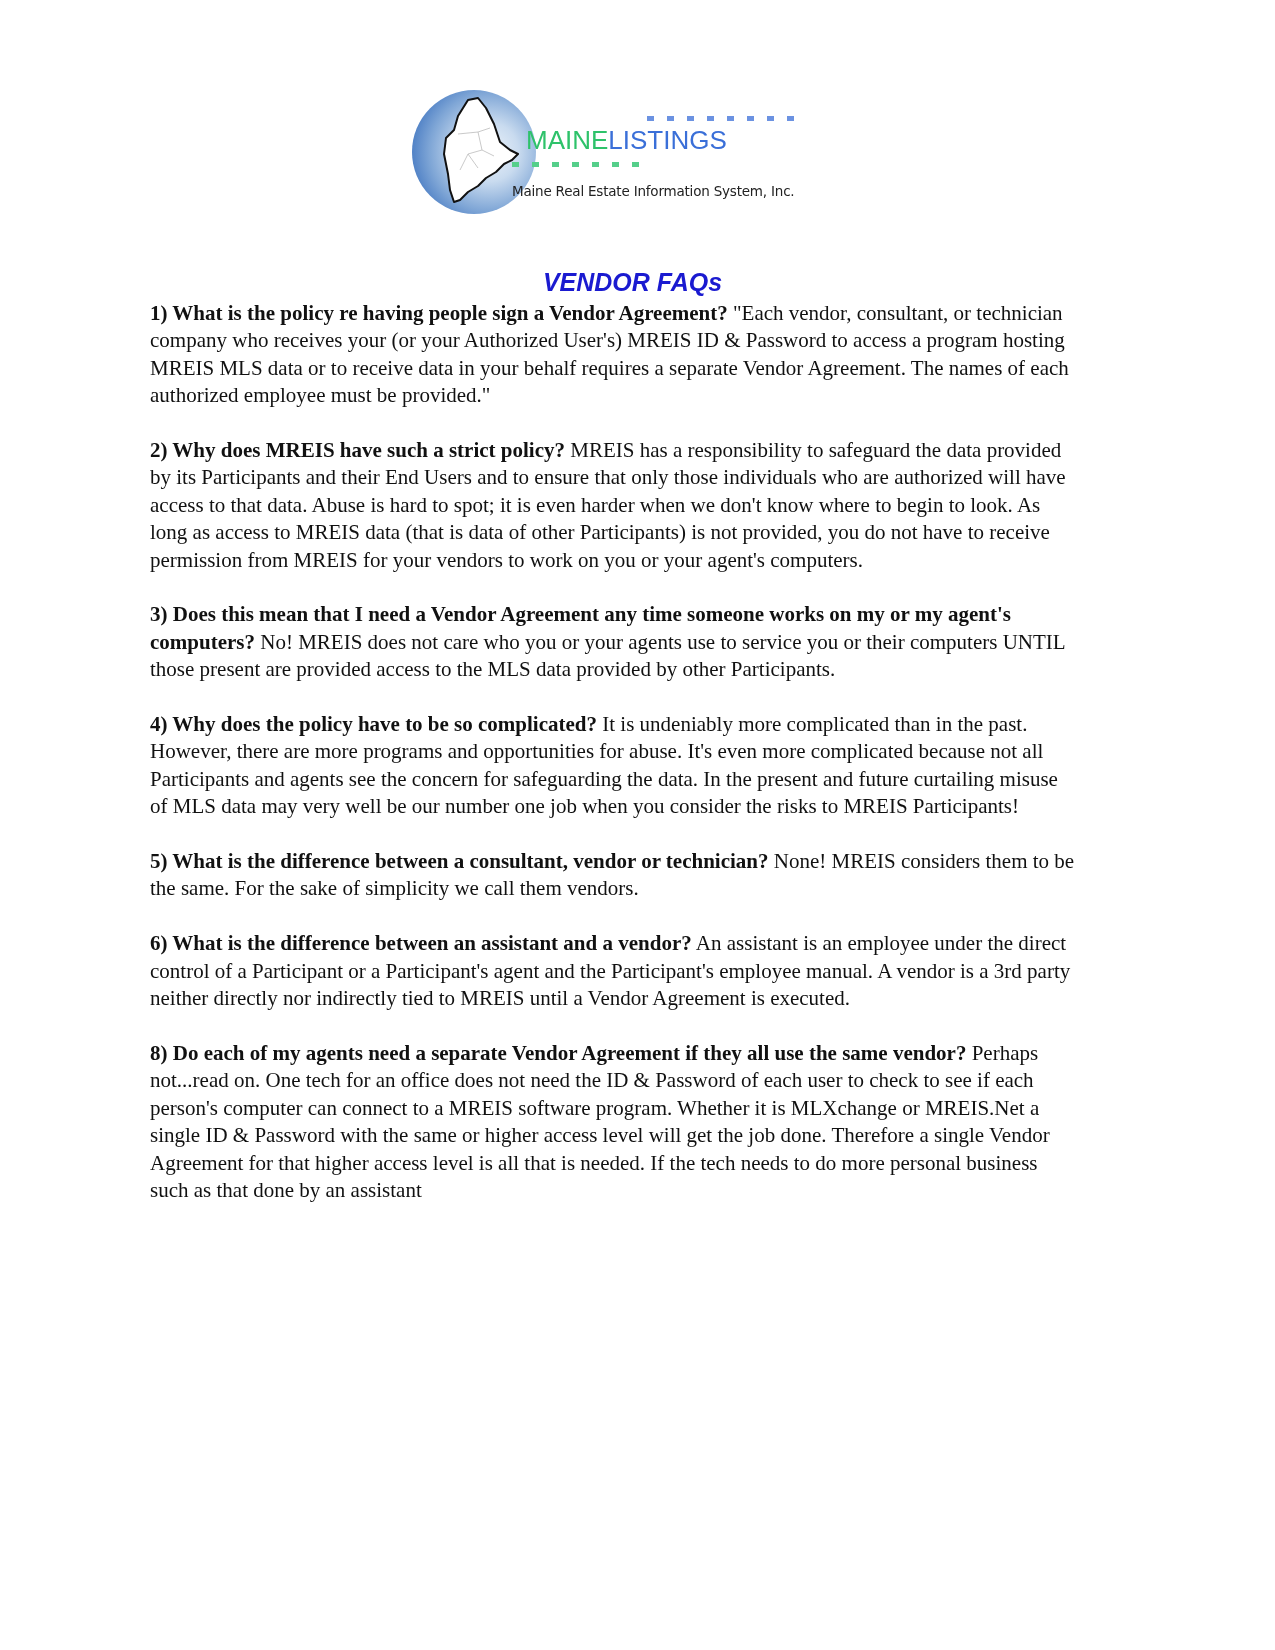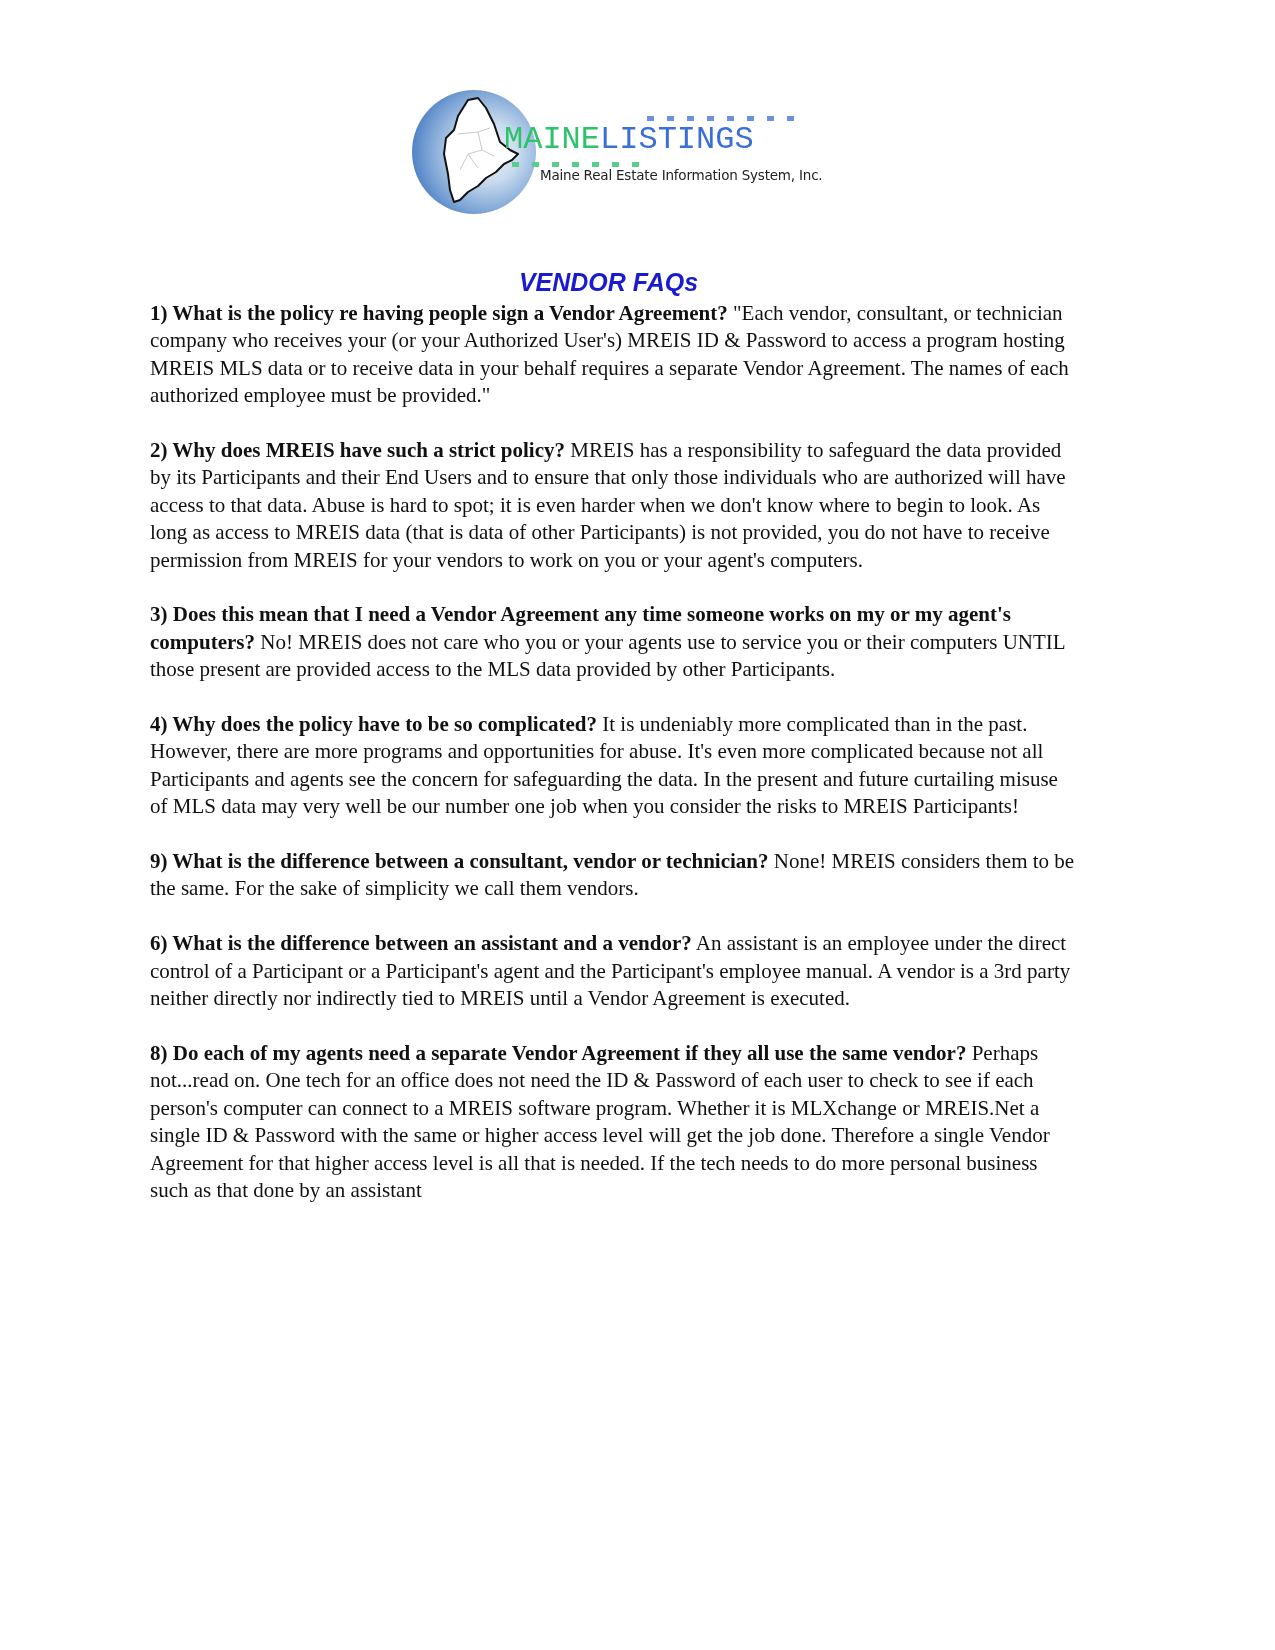--- a/index.html
+++ b/index.html
@@ -6,33 +6,33 @@
   body { width: 1275px; height: 1650px; position: relative; overflow: hidden; }
   .page { position: absolute; left: 0; top: 0; width: 1275px; height: 1650px; background: #fff; }
 
   
   .logo { position: absolute; left: 412px; top: 90px; width: 420px; height: 130px; }
   .logo-globe {
     position: absolute; left: 0; top: 0; width: 124px; height: 124px; border-radius: 50%;
     background: radial-gradient(circle at 62% 50%, #eef4fb 0%, #c9dbef 30%, #7fa6d6 60%, #3f74c0 85%, #2e62b0 100%);
   }
   .logo-map { position: absolute; left: 26px; top: 4px; width: 96px; height: 112px; }
-  .logo-word { position: absolute; left: 92px; top: 30px; font-family: Liberation Mono, monospace; font-size: 32px; letter-spacing: 0px; white-space: nowrap; line-height: 40px; }
+  .logo-word { position: absolute; left: 114px; top: 30px; font-family: Liberation Sans, sans-serif; font-size: 26px; letter-spacing: 0px; white-space: nowrap; line-height: 40px; }
   .logo-maine { color: #2ec26a; }
   .logo-listings { color: #3a6fd8; }
   .logo-dots-green { position: absolute; left: 100px; top: 72px; width: 135px; height: 5px;
     background: repeating-linear-gradient(90deg, #55cf8a 0 7px, transparent 7px 20px); }
   .logo-dots-blue { position: absolute; left: 235px; top: 26px; width: 160px; height: 5px;
     background: repeating-linear-gradient(90deg, #5b86de 0 7px, transparent 7px 20px); opacity: 0.9; }
-  .logo-tagline { position: absolute; left: 100px; top: 77px; font-family: "DejaVu Sans", sans-serif; font-size: 13.5px; color: #222; white-space: nowrap; letter-spacing: -0.2px; margin-left: 28px; }
+  .logo-tagline { position: absolute; left: 100px; top: 93px; font-family: "DejaVu Sans", sans-serif; font-size: 13.5px; color: #222; white-space: nowrap; letter-spacing: -0.2px; }
 
   
   .title { position: absolute; left: 0; width: 1217px; top: 268px; text-align: center;
     font-family: "Liberation Sans", sans-serif; font-weight: bold; font-style: italic;
-    font-size: 25px; color: #1a1ad0; }
+    font-size: 25px; color: #1a1ad0; padding-left: 24px; }
 
   
   .faq-list { position: absolute; left: 143px; top: 300px; width: 930px; margin-left: 7px; }
   .faq { font-family: "Liberation Serif", serif; font-size: 21px; line-height: 27.4px; color: #111; margin: 0 0 27.4px 0; }
   .faq .q { font-weight: bold; }
 </style>
 </head>
 <body>
 
 <div class="page">
@@ -49,18 +49,18 @@
     <div class="logo-tagline">Maine Real Estate Information System, Inc.</div>
   </div>
 
   <div class="title">VENDOR FAQs</div>
 
   <div class="faq-list">
     <p class="faq"><span class="q">1) What is the policy re having people sign a Vendor Agreement?</span> <span>"Each vendor, consultant, or technician company who receives your (or your Authorized User's) MREIS ID &amp; Password to access a program hosting MREIS MLS data or to receive data in your behalf requires a separate Vendor Agreement. The names of each authorized employee must be provided."</span></p>
     <p class="faq"><span class="q">2) Why does MREIS have such a strict policy?</span> <span>MREIS has a responsibility to safeguard the data provided by its Participants and their End Users and to ensure that only those individuals who are authorized will have access to that data. Abuse is hard to spot; it is even harder when we don't know where to begin to look. As long as access to MREIS data (that is data of other Participants) is not provided, you do not have to receive permission from MREIS for your vendors to work on you or your agent's computers.</span></p>
     <p class="faq"><span class="q">3) Does this mean that I need a Vendor Agreement any time someone works on my or my agent's computers?</span> <span>No! MREIS does not care who you or your agents use to service you or their computers UNTIL those present are provided access to the MLS data provided by other Participants.</span></p>
     <p class="faq"><span class="q">4) Why does the policy have to be so complicated?</span> <span>It is undeniably more complicated than in the past. However, there are more programs and opportunities for abuse. It's even more complicated because not all Participants and agents see the concern for safeguarding the data. In the present and future curtailing misuse of MLS data may very well be our number one job when you consider the risks to MREIS Participants!</span></p>
-    <p class="faq"><span class="q">9) What is the difference between a consultant, vendor or technician?</span> <span>None! MREIS considers them to be the same. For the sake of simplicity we call them vendors.</span></p>
+    <p class="faq"><span class="q">5) What is the difference between a consultant, vendor or technician?</span> <span>None! MREIS considers them to be the same. For the sake of simplicity we call them vendors.</span></p>
     <p class="faq"><span class="q">6) What is the difference between an assistant and a vendor?</span> <span>An assistant is an employee under the direct control of a Participant or a Participant's agent and the Participant's employee manual. A vendor is a 3rd party neither directly nor indirectly tied to MREIS until a Vendor Agreement is executed.</span></p>
     <p class="faq"><span class="q">8) Do each of my agents need a separate Vendor Agreement if they all use the same vendor?</span> <span>Perhaps not...read on. One tech for an office does not need the ID &amp; Password of each user to check to see if each person's computer can connect to a MREIS software program. Whether it is MLXchange or MREIS.Net a single ID &amp; Password with the same or higher access level will get the job done. Therefore a single Vendor Agreement for that higher access level is all that is needed. If the tech needs to do more personal business such as that done by an assistant</span></p>
   </div>
 
 </div>
 
 </body></html>

